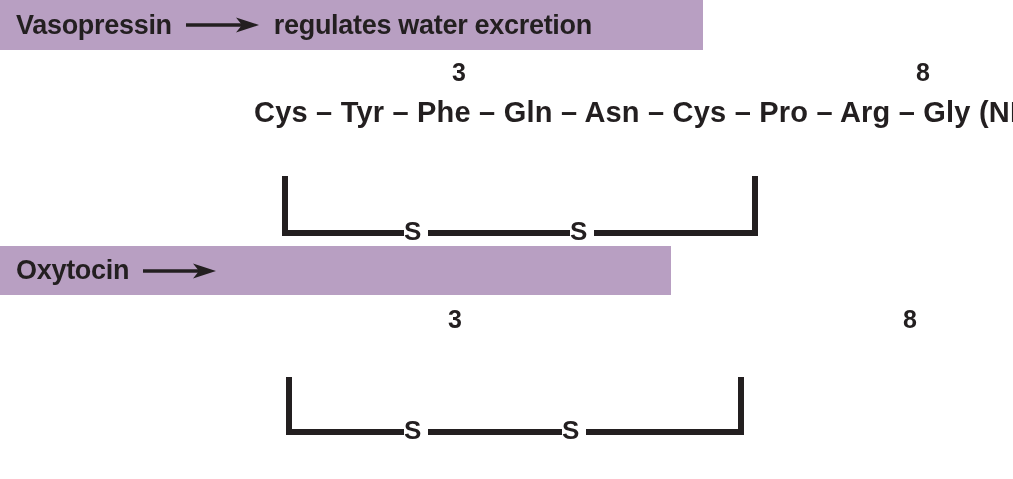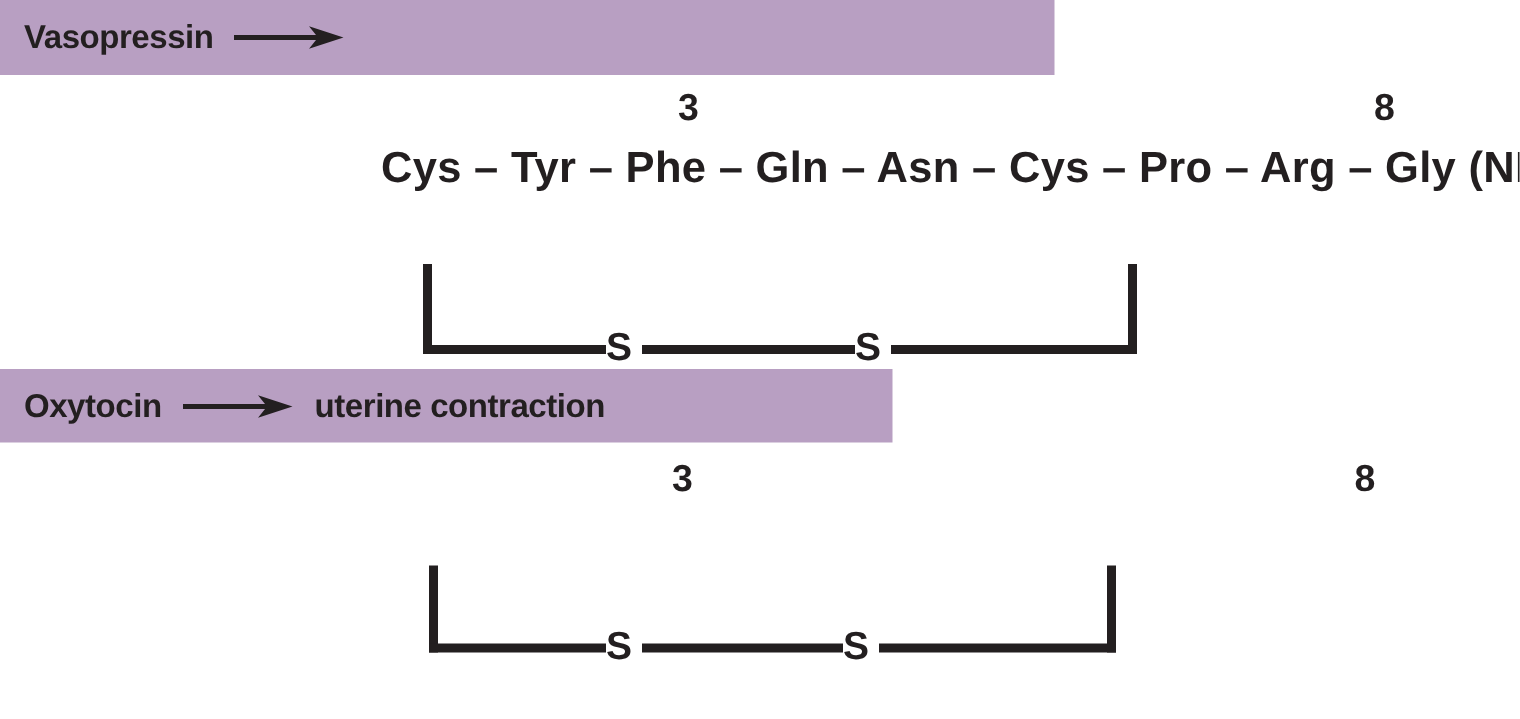--- a/index.html
+++ b/index.html
@@ -22,41 +22,41 @@
     background: #b89fc2;
     display: flex;
     align-items: center;
     box-sizing: border-box;
     padding-left: 16px;
     white-space: nowrap;
   }
   .banner .hormone,
   .banner .effect {
     font-weight: bold;
-    font-size: 22px;
+    font-size: 27px;
     letter-spacing: -0.3px;
     color: #231f20;
   }
   .banner .arrow-wrap {
     display: inline-flex;
     align-items: center;
     margin: 0 14px 0 14px;
   }
   .banner .arrow-wrap svg { display: block; }
 
   #banner-vasopressin {
     left: 0px;
     top: 0px;
     width: 703px;
     height: 50px;
   }
   #banner-oxytocin {
     left: 0px;
     top: 246px;
-    width: 595px;
+    width: 671px;
     height: 49px;
   }
 
   
   .peptide-block {
     position: absolute;
   }
   #peptide-vasopressin { left: 0px; top: 58px; width: 1013px; }
   #peptide-oxytocin    { left: 0px; top: 305px; width: 1013px; }
 
@@ -118,20 +118,21 @@
 <body>
 
 <div class="banner" id="banner-vasopressin">
   <span class="hormone">Vasopressin</span>
   <span class="arrow-wrap">
     <svg width="74" height="18" viewBox="0 0 74 18" aria-hidden="true">
       <line x1="0" y1="9" x2="58" y2="9" stroke="#231f20" stroke-width="3.4"></line>
       <polygon points="50,1.5 73,9 50,16.5 56,9" fill="#231f20"></polygon>
     </svg>
   </span>
+  <span class="effect">regulates water excretion</span>
 </div>
 
 <div class="peptide-block" id="peptide-vasopressin">
 
   <div class="residue-numbers">
     <span class="num" style="left:452px;">3</span>
     <span class="num" style="left:916px;">8</span>
   </div>
 
   <div class="sequence">
@@ -150,21 +151,20 @@
 </div>
 
 <div class="banner" id="banner-oxytocin">
   <span class="hormone">Oxytocin</span>
   <span class="arrow-wrap">
     <svg width="74" height="18" viewBox="0 0 74 18" aria-hidden="true">
       <line x1="0" y1="9" x2="58" y2="9" stroke="#231f20" stroke-width="3.4"></line>
       <polygon points="50,1.5 73,9 50,16.5 56,9" fill="#231f20"></polygon>
     </svg>
   </span>
-  <span class="effect">uterine contraction</span>
 </div>
 
 <div class="peptide-block" id="peptide-oxytocin">
 
   <div class="residue-numbers">
     <span class="num" style="left:448px;">3</span>
     <span class="num" style="left:903px;">8</span>
   </div>
 
 

